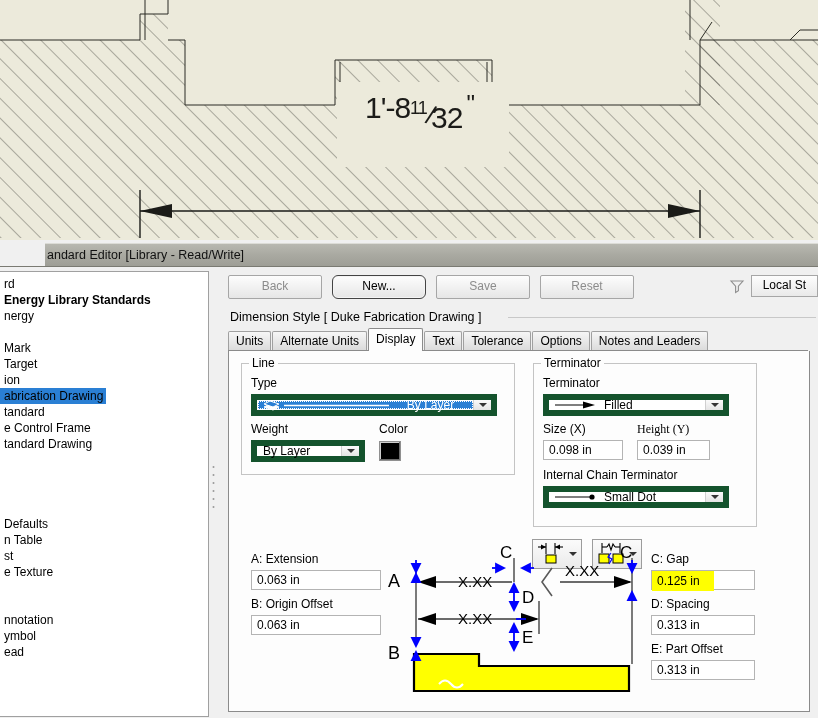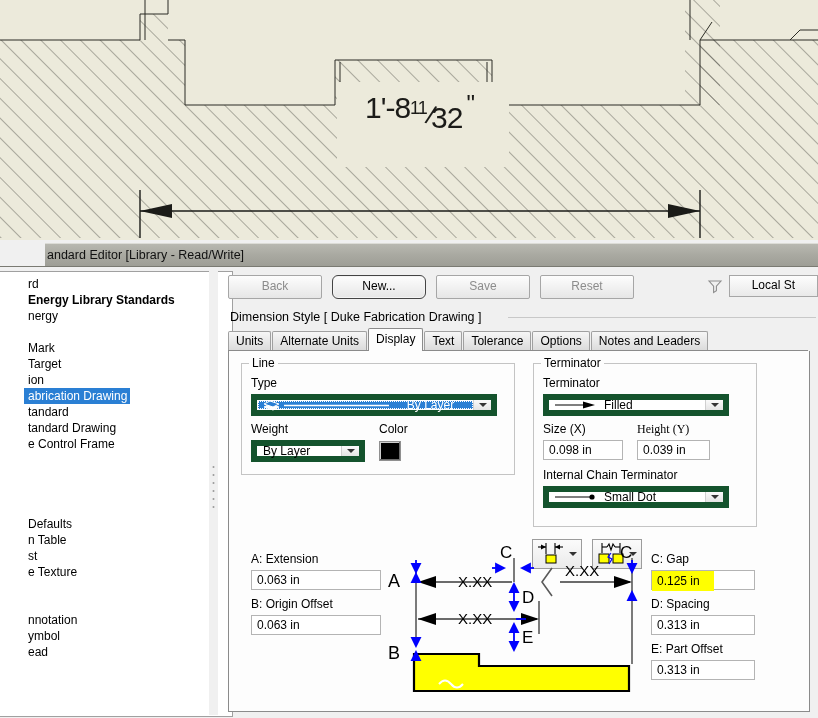--- a/index.html
+++ b/index.html
@@ -37,50 +37,49 @@
     display:flex;align-items:center;margin-left:45px;
   }
   .titlebar .ttl{color:#111;font-size:12.5px;padding-left:2px;white-space:nowrap;}
   .winbody{position:absolute;left:0;top:26px;width:818px;height:452px;background:#f0f0f0;border-top:1px solid #7a7a72;}
 
   
   .treepanel{
     position:absolute;left:0;top:4px;width:208px;height:444px;
     background:#ffffff;border:1px solid #a0a0a0;border-left:none;
     overflow:hidden;
-    padding-left:24px;
   }
   .tree{position:relative;padding-top:4px;}
   .tnode{
     height:16px;line-height:16px;font-size:12px;color:#000;
     white-space:nowrap;padding-left:4px;
   }
   .tnode.bold{font-weight:bold;}
-  .tnode.sel{background:#2a7fd4;color:#ffffff;display:inline-block;padding-left:4px;padding-right:3px;}
+  .tnode.sel{background:#2a7fd4;color:#000000;display:inline-block;padding-left:4px;padding-right:3px;}
   .selwrap{height:16px;line-height:16px;padding-left:0;}
   .tspacer{height:16px;}
   .vsplit{position:absolute;left:209px;top:4px;width:9px;height:444px;background:#f0f0f0;}
   .vsplit .grip{position:absolute;left:3px;top:190px;width:3px;height:60px;}
 
   
   .rightpane{position:absolute;left:218px;top:4px;width:600px;height:448px;}
 
   .btnrow{position:absolute;left:10px;top:4px;display:flex;gap:10px;}
   .btn{
     width:92px;height:22px;line-height:20px;text-align:center;font-size:12px;
     background:linear-gradient(to bottom,#fdfdfd,#e6e6e6);
     border:1px solid #a6a6a6;border-radius:2px;color:#8c8c8c;
   }
   .btn.enabled{color:#000;border-radius:6px;}
   .btn.focus{border:1px solid #444;box-shadow:inset 0 0 0 1px #f4f4f4;}
 
   .filterzone{position:absolute;right:0;top:4px;display:flex;align-items:center;gap:6px;}
   .filtericon{width:16px;height:16px;}
   .localsel{
-    height:20px;line-height:18px;font-size:12px;padding:0 22px;
+    height:20px;line-height:18px;font-size:12px;padding:0 11px;
     background:linear-gradient(to bottom,#fdfdfd,#e9e9e9);
     border:1px solid #a6a6a6;white-space:nowrap;color:#000;
   }
 
   .dimstyle-label{
     position:absolute;left:12px;top:39px;font-size:12.5px;color:#000;white-space:nowrap;
   }
   .dimstyle-rule{position:absolute;left:290px;top:46px;right:2px;height:1px;background:#c8c8c8;}
 
   
@@ -212,22 +211,22 @@
         <div class="tree" id="treeHost">
             <div class="tnode">rd</div>
             <div class="tnode bold">Energy Library Standards</div>
             <div class="tnode">nergy</div>
             <div class="tspacer"></div>
             <div class="tnode">Mark</div>
             <div class="tnode">Target</div>
             <div class="tnode">ion</div>
             <div class="selwrap"><span class="tnode sel">abrication Drawing</span></div>
             <div class="tnode">tandard</div>
+            <div class="tnode">e Control Frame</div>
             <div class="tnode">tandard Drawing</div>
-            <div class="tnode">e Control Frame</div>
             <div class="tspacer"></div>
             <div class="tspacer"></div>
             <div class="tspacer"></div>
             <div class="tspacer"></div>
             <div class="tnode">Defaults</div>
             <div class="tnode">n Table</div>
             <div class="tnode">st</div>
             <div class="tnode">e Texture</div>
             <div class="tspacer"></div>
             <div class="tspacer"></div>

